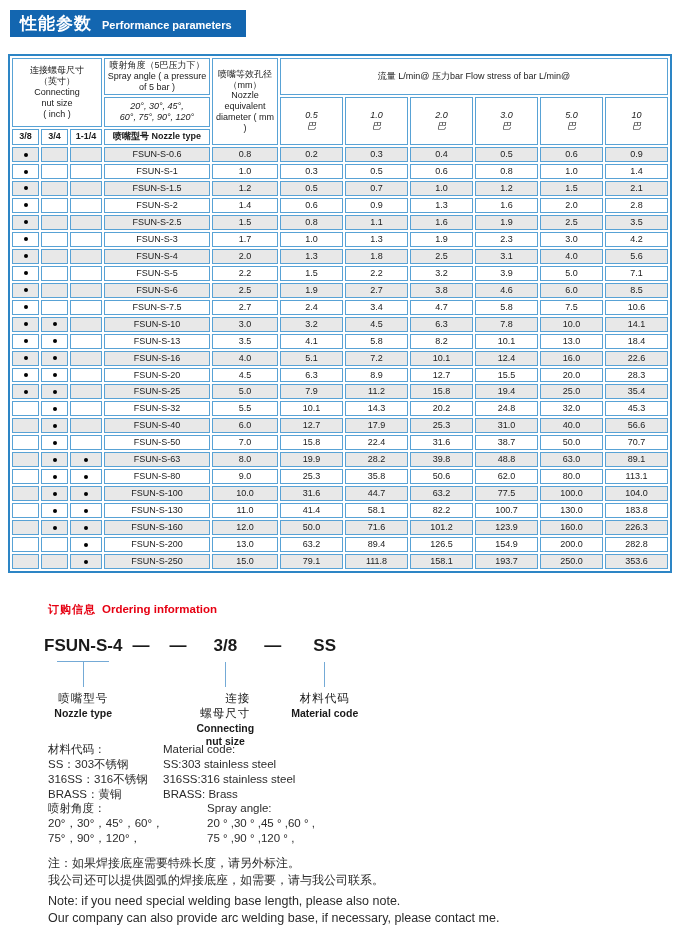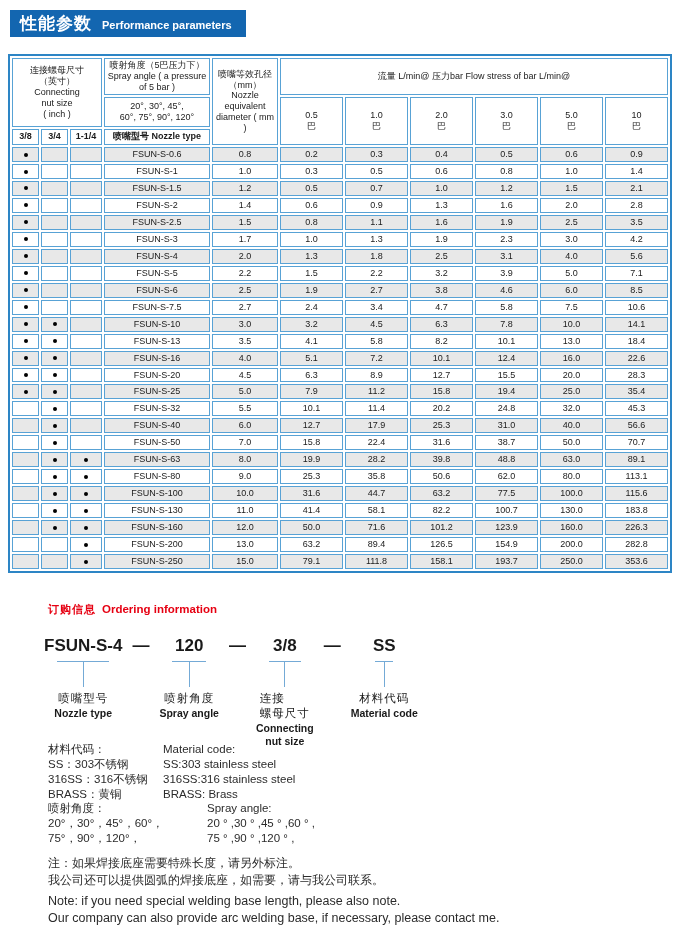--- a/index.html
+++ b/index.html
@@ -23,21 +23,21 @@
     border-collapse: separate; border-spacing: 2px;
     border: 2px solid #2d85c5; table-layout: fixed; background: #fff;
   }
   table.perf th, table.perf td {
     border: 1px solid #58a2d5; text-align: center; vertical-align: middle;
     font-size: 9px; line-height: 1.22; padding: 1px 1px; font-weight: normal;
     overflow: hidden;
   }
   table.perf thead th { background: #fff; white-space: pre-line; }
   thead tr:nth-child(1) th { height: 25px; }
-  thead tr:nth-child(2) th { height: 30px; }
+  thead tr:nth-child(2) th { height: 30px; font-style: italic; }
   thead tr:nth-child(3) th { height: 16px; font-weight: bold; }
   thead th.light { font-weight: normal; }
   tbody td { height: 13px; }
   tr.gray td { background: #e8e8e8; }
   tr.white td { background: #ffffff; }
   td.model-cell { font-weight: bold; }
   .dot { display: inline-block; width: 4px; height: 4px; border-radius: 50%;
          background: #000; visibility: hidden; vertical-align: middle; }
 
   
@@ -52,21 +52,21 @@
   .od-code { font-size: 17px; font-weight: bold; line-height: 24px; white-space: nowrap; }
   .od-bracket { height: 26px; margin-top: 3px; position: relative;
     border-top: 1px solid #74aad6; }
   .od-bracket::after { content: ""; position: absolute; left: 50%; top: 0;
     bottom: 0; width: 1px; margin-left: -0.5px; background: #74aad6; }
   .ordering-diagram > div:nth-child(1) .od-bracket { width: 52px; }
   .ordering-diagram > div:nth-child(3) .od-bracket { width: 34px; }
   .ordering-diagram > div:nth-child(5) .od-bracket { width: 32px; }
   .ordering-diagram > div:nth-child(7) .od-bracket { width: 18px; }
   .od-label-zh { font-size: 11.5px; margin-top: 4px; white-space: pre-line;
-    text-align: left; letter-spacing: 1px; line-height: 15px; }
+    text-align: right; letter-spacing: 1px; line-height: 15px; }
   .od-label-en { font-size: 10.5px; font-weight: bold; white-space: pre-line;
     text-align: center; line-height: 13px; margin-top: 1px; }
   .od-dash { font-size: 17px; font-weight: bold; line-height: 24px; margin: 0 10px; }
 
   
   .two-col { position: absolute; left: 48px; display: flex; font-size: 11.5px;
     line-height: 15px; white-space: pre-line; color: #2b2b2b; }
   .material-block { top: 742px; }
   .material-block .col-zh { width: 115px; }
   .spray-block { top: 801px; }
@@ -333,21 +333,21 @@
     <td class="flow-cell">25.0</td>
     <td class="flow-cell">35.4</td>
   </tr>
       <tr class="white">
     <td class="nut-cell"><span class="dot"></span></td>
     <td class="nut-cell"><span class="dot" style="visibility: visible;"></span></td>
     <td class="nut-cell"><span class="dot"></span></td>
     <td class="model-cell">FSUN-S-32</td>
     <td class="d-cell">5.5</td>
     <td class="flow-cell">10.1</td>
-    <td class="flow-cell">11.4</td>
+    <td class="flow-cell">14.3</td>
     <td class="flow-cell">20.2</td>
     <td class="flow-cell">24.8</td>
     <td class="flow-cell">32.0</td>
     <td class="flow-cell">45.3</td>
   </tr>
       <tr class="gray">
     <td class="nut-cell"><span class="dot"></span></td>
     <td class="nut-cell"><span class="dot" style="visibility: visible;"></span></td>
     <td class="nut-cell"><span class="dot"></span></td>
     <td class="model-cell">FSUN-S-40</td>
@@ -402,21 +402,21 @@
     <td class="nut-cell"><span class="dot"></span></td>
     <td class="nut-cell"><span class="dot" style="visibility: visible;"></span></td>
     <td class="nut-cell"><span class="dot" style="visibility: visible;"></span></td>
     <td class="model-cell">FSUN-S-100</td>
     <td class="d-cell">10.0</td>
     <td class="flow-cell">31.6</td>
     <td class="flow-cell">44.7</td>
     <td class="flow-cell">63.2</td>
     <td class="flow-cell">77.5</td>
     <td class="flow-cell">100.0</td>
-    <td class="flow-cell">115.6</td>
+    <td class="flow-cell">104.0</td>
   </tr>
       <tr class="white">
     <td class="nut-cell"><span class="dot"></span></td>
     <td class="nut-cell"><span class="dot" style="visibility: visible;"></span></td>
     <td class="nut-cell"><span class="dot" style="visibility: visible;"></span></td>
     <td class="model-cell">FSUN-S-130</td>
     <td class="d-cell">11.0</td>
     <td class="flow-cell">41.4</td>
     <td class="flow-cell">58.1</td>
     <td class="flow-cell">82.2</td>
@@ -472,26 +472,20 @@
 </div>
 
 <div class="ordering-diagram">
   <div class="od-part">
     <div class="od-code">FSUN-S-4</div>
     <div class="od-bracket"></div>
     <div class="od-label-zh">喷嘴型号</div>
     <div class="od-label-en">Nozzle type</div>
   </div>
   <div class="od-dash">—</div>
-  <div class="od-part">
-    <div class="od-code">120</div>
-    <div class="od-bracket"></div>
-    <div class="od-label-zh">喷射角度</div>
-    <div class="od-label-en">Spray angle</div>
-  </div>
   <div class="od-dash">—</div>
   <div class="od-part">
     <div class="od-code">3/8</div>
     <div class="od-bracket"></div>
     <div class="od-label-zh">连接
 螺母尺寸</div>
     <div class="od-label-en">Connecting
 nut size</div>
   </div>
   <div class="od-dash">—</div>

